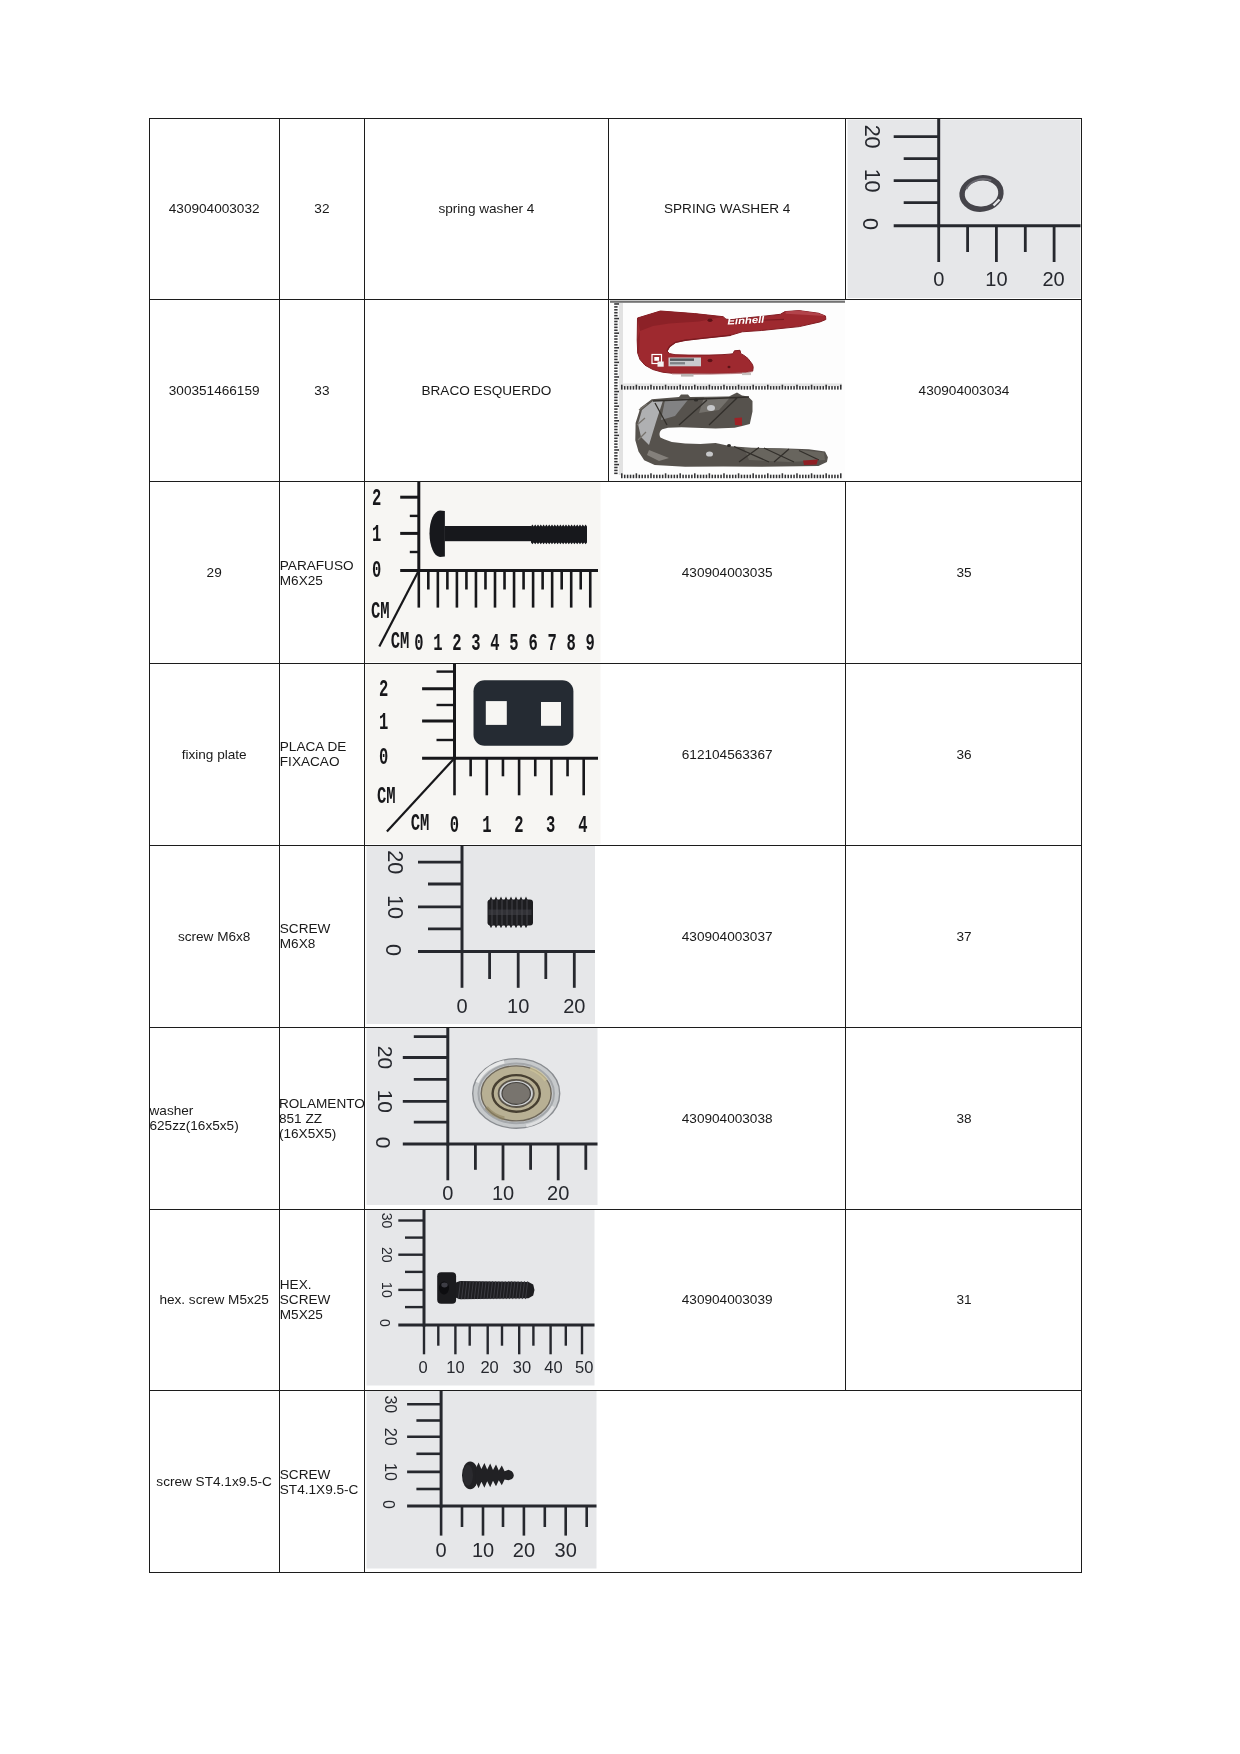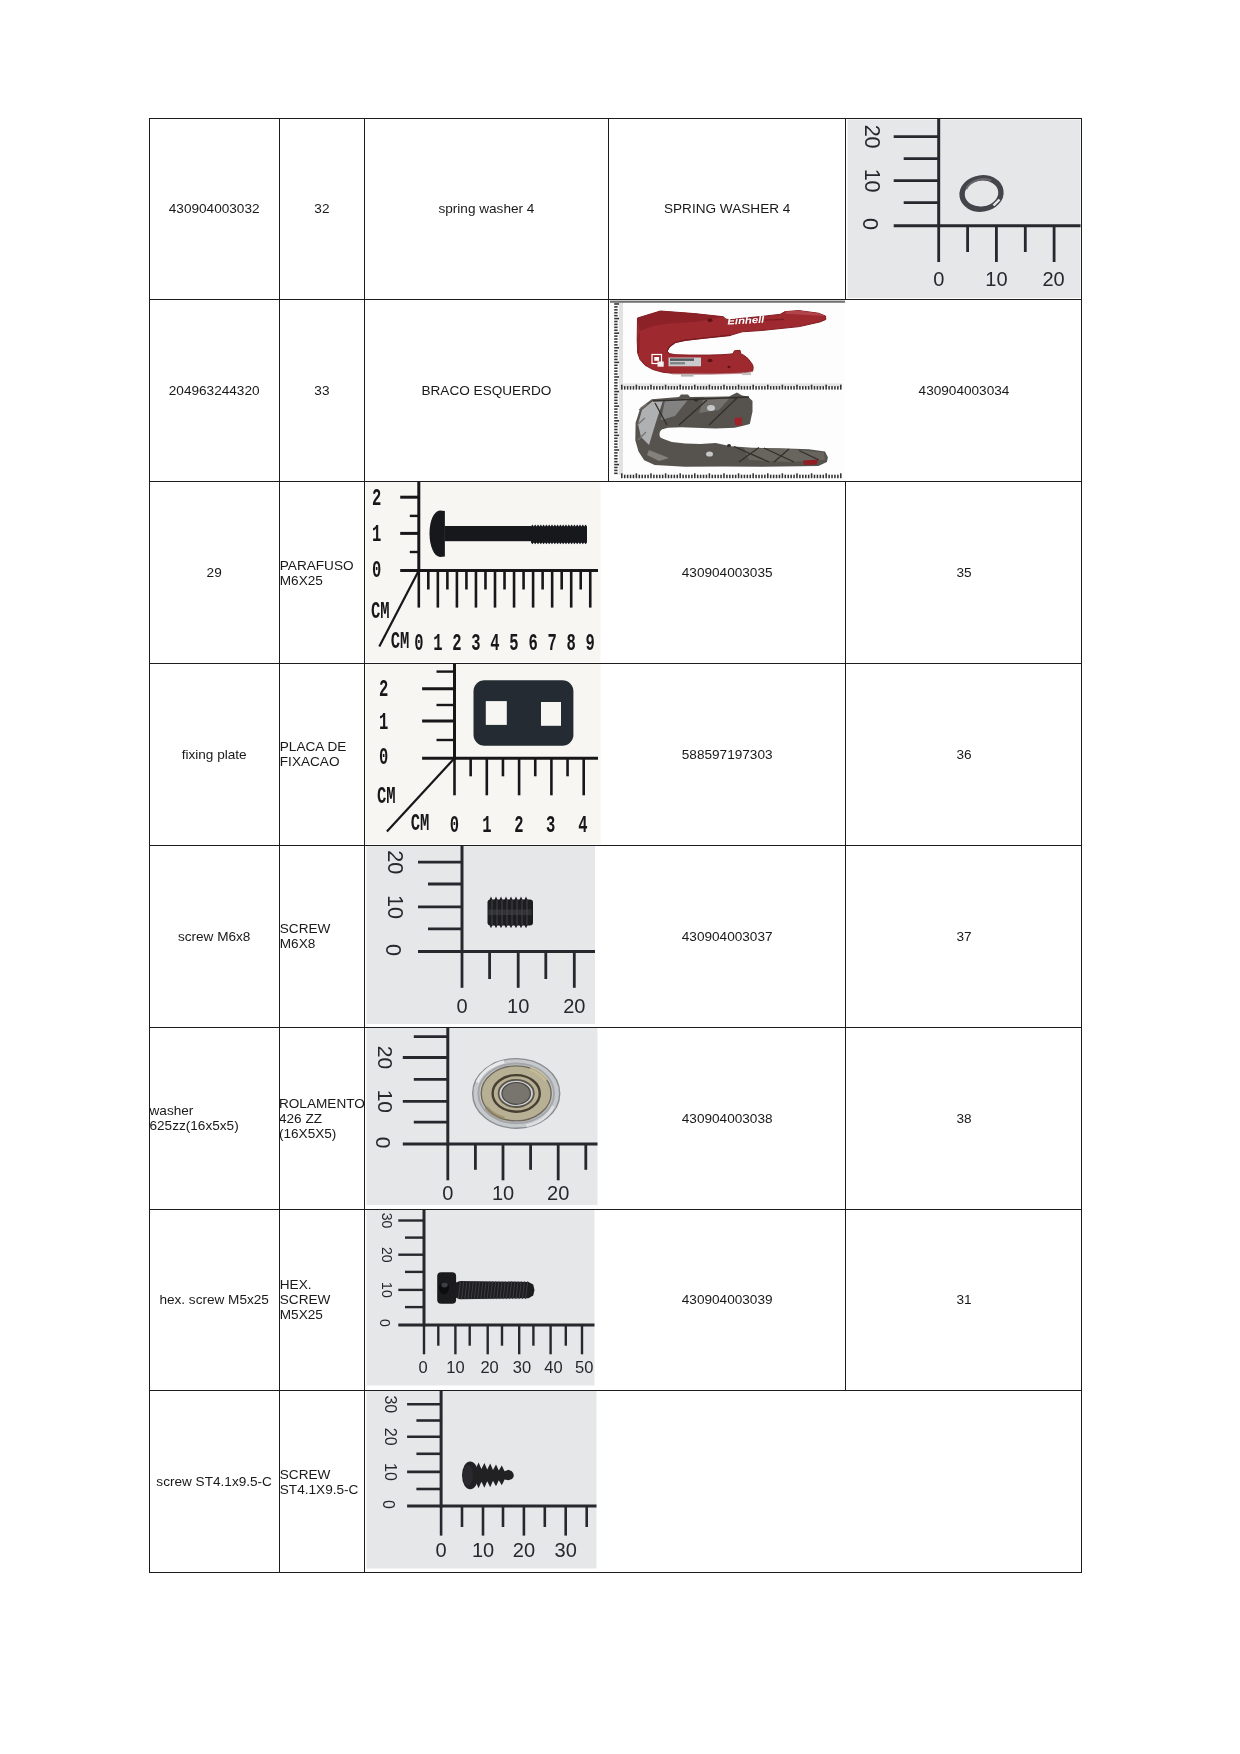--- a/index.html
+++ b/index.html
@@ -46,21 +46,21 @@
           <text x="150.4" y="167" text-anchor="middle" font-size="20" fill="#26282e">10</text>
           <text x="207.5" y="167" text-anchor="middle" font-size="20" fill="#26282e">20</text>
         </g>
         <g transform="rotate(-8 135.5 74.5)">
           <ellipse cx="135.5" cy="74.5" rx="19.5" ry="15.6" fill="none" stroke="#45444a" stroke-width="5.4"></ellipse>
           <path d="M121,68 A 17.5 13.6 0 0 1 147,63" stroke="#6a6970" stroke-width="2" fill="none"></path>
         </g>
         <line x1="147.5" y1="86.5" x2="153.5" y2="80.5" stroke="#e6e7e9" stroke-width="2.4"></line>
       </svg>
     </div>
-<div class="c">204963244320</div>
+<div class="c">300351466159</div>
 <div class="c">33</div>
 <div class="c">BRACO ESQUERDO</div>
 <div class="c lastc ph" id="p2">
       <svg width="236" height="182" viewBox="0 0 236 182" font-family="Liberation Sans, sans-serif">
         <rect x="0" y="0" width="236" height="182" fill="#fdfdfd"></rect>
         <rect x="1" y="0.6" width="235" height="2.2" fill="#737373"></rect>
         <rect x="9.8" y="3" width="4.2" height="172" fill="#e2e2e2"></rect>
         <rect x="5.2" y="3.20" width="4.8" height="1.55" fill="#323234"></rect>
         <rect x="5.2" y="6.12" width="3.4" height="1.55" fill="#323234"></rect>
         <rect x="5.2" y="9.04" width="3.4" height="1.55" fill="#323234"></rect>
@@ -420,21 +420,21 @@
           <text transform="translate(218,167.5) scale(0.66,1)" text-anchor="middle" font-size="23.5" font-family="Liberation Mono, monospace" font-weight="bold" fill="#17171a">4</text>
           <line x1="89.5" y1="94.2" x2="21.9" y2="167.5" stroke="#17171a" stroke-width="2.2"></line>
           <text transform="translate(12,139) scale(0.66,1)" font-size="23.5" font-family="Liberation Mono, monospace" font-weight="bold" fill="#17171a">CM</text>
           <text transform="translate(45.7,166) scale(0.66,1)" font-size="23.5" font-family="Liberation Mono, monospace" font-weight="bold" fill="#17171a">CM</text>
         </g>
         <rect x="108.5" y="16.2" width="99.9" height="65.6" rx="11" fill="#252b33"></rect>
         <rect x="120.8" y="37.1" width="21" height="23.8" fill="#f7f6f3"></rect>
         <rect x="176" y="38" width="20" height="23.8" fill="#f7f6f3"></rect>
       </svg>
     </div>
-<div class="c">588597197303</div>
+<div class="c">612104563367</div>
 <div class="c">36</div>
 <div class="c">screw M6x8</div>
 <div class="c">SCREW M6X8</div>
 <div class="c lastc ph" id="p5">
       <svg width="236" height="182" viewBox="0 0 236 182" font-family="Liberation Sans, sans-serif">
         <rect x="1.5" y="0" width="228.5" height="178" fill="#e6e7e9"></rect>
         <g>
           <line x1="97" y1="0" x2="97" y2="107.1" stroke="#26282e" stroke-width="3"></line>
           <line x1="53" y1="105.6" x2="230" y2="105.6" stroke="#26282e" stroke-width="3"></line>
           <line x1="53" y1="16.2" x2="97" y2="16.2" stroke="#26282e" stroke-width="2.8"></line>
@@ -464,21 +464,21 @@
           <line x1="152.0" y1="53.8" x2="152.0" y2="79.2" stroke="#3e3e44" stroke-width="1.2"></line>
           <line x1="157.0" y1="53.8" x2="157.0" y2="79.2" stroke="#3e3e44" stroke-width="1.2"></line>
           <line x1="162.0" y1="53.8" x2="162.0" y2="79.2" stroke="#3e3e44" stroke-width="1.2"></line>
           <rect x="123.5" y="63.5" width="43" height="5.5" fill="#45454c" opacity="0.5"></rect>
         </g>
       </svg>
     </div>
 <div class="c">430904003037</div>
 <div class="c">37</div>
 <div class="c">washer 625zz(16x5x5)</div>
-<div class="c">ROLAMENTO 426 ZZ (16X5X5)</div>
+<div class="c">ROLAMENTO 851 ZZ (16X5X5)</div>
 <div class="c lastc ph" id="p6">
       <svg width="236" height="182" viewBox="0 0 236 182" font-family="Liberation Sans, sans-serif">
         <rect x="1.5" y="0" width="231" height="177" fill="#e6e7e9"></rect>
         <g>
           <line x1="82.8" y1="0" x2="82.8" y2="117.6" stroke="#26282e" stroke-width="3"></line>
           <line x1="37.8" y1="116.1" x2="232.5" y2="116.1" stroke="#26282e" stroke-width="3"></line>
           <line x1="48.8" y1="8.6" x2="82.8" y2="8.6" stroke="#26282e" stroke-width="2.8"></line>
           <line x1="37.8" y1="29.5" x2="82.8" y2="29.5" stroke="#26282e" stroke-width="2.8"></line>
           <line x1="48.8" y1="51.4" x2="82.8" y2="51.4" stroke="#26282e" stroke-width="2.8"></line>
           <line x1="37.8" y1="73.3" x2="82.8" y2="73.3" stroke="#26282e" stroke-width="2.8"></line>

